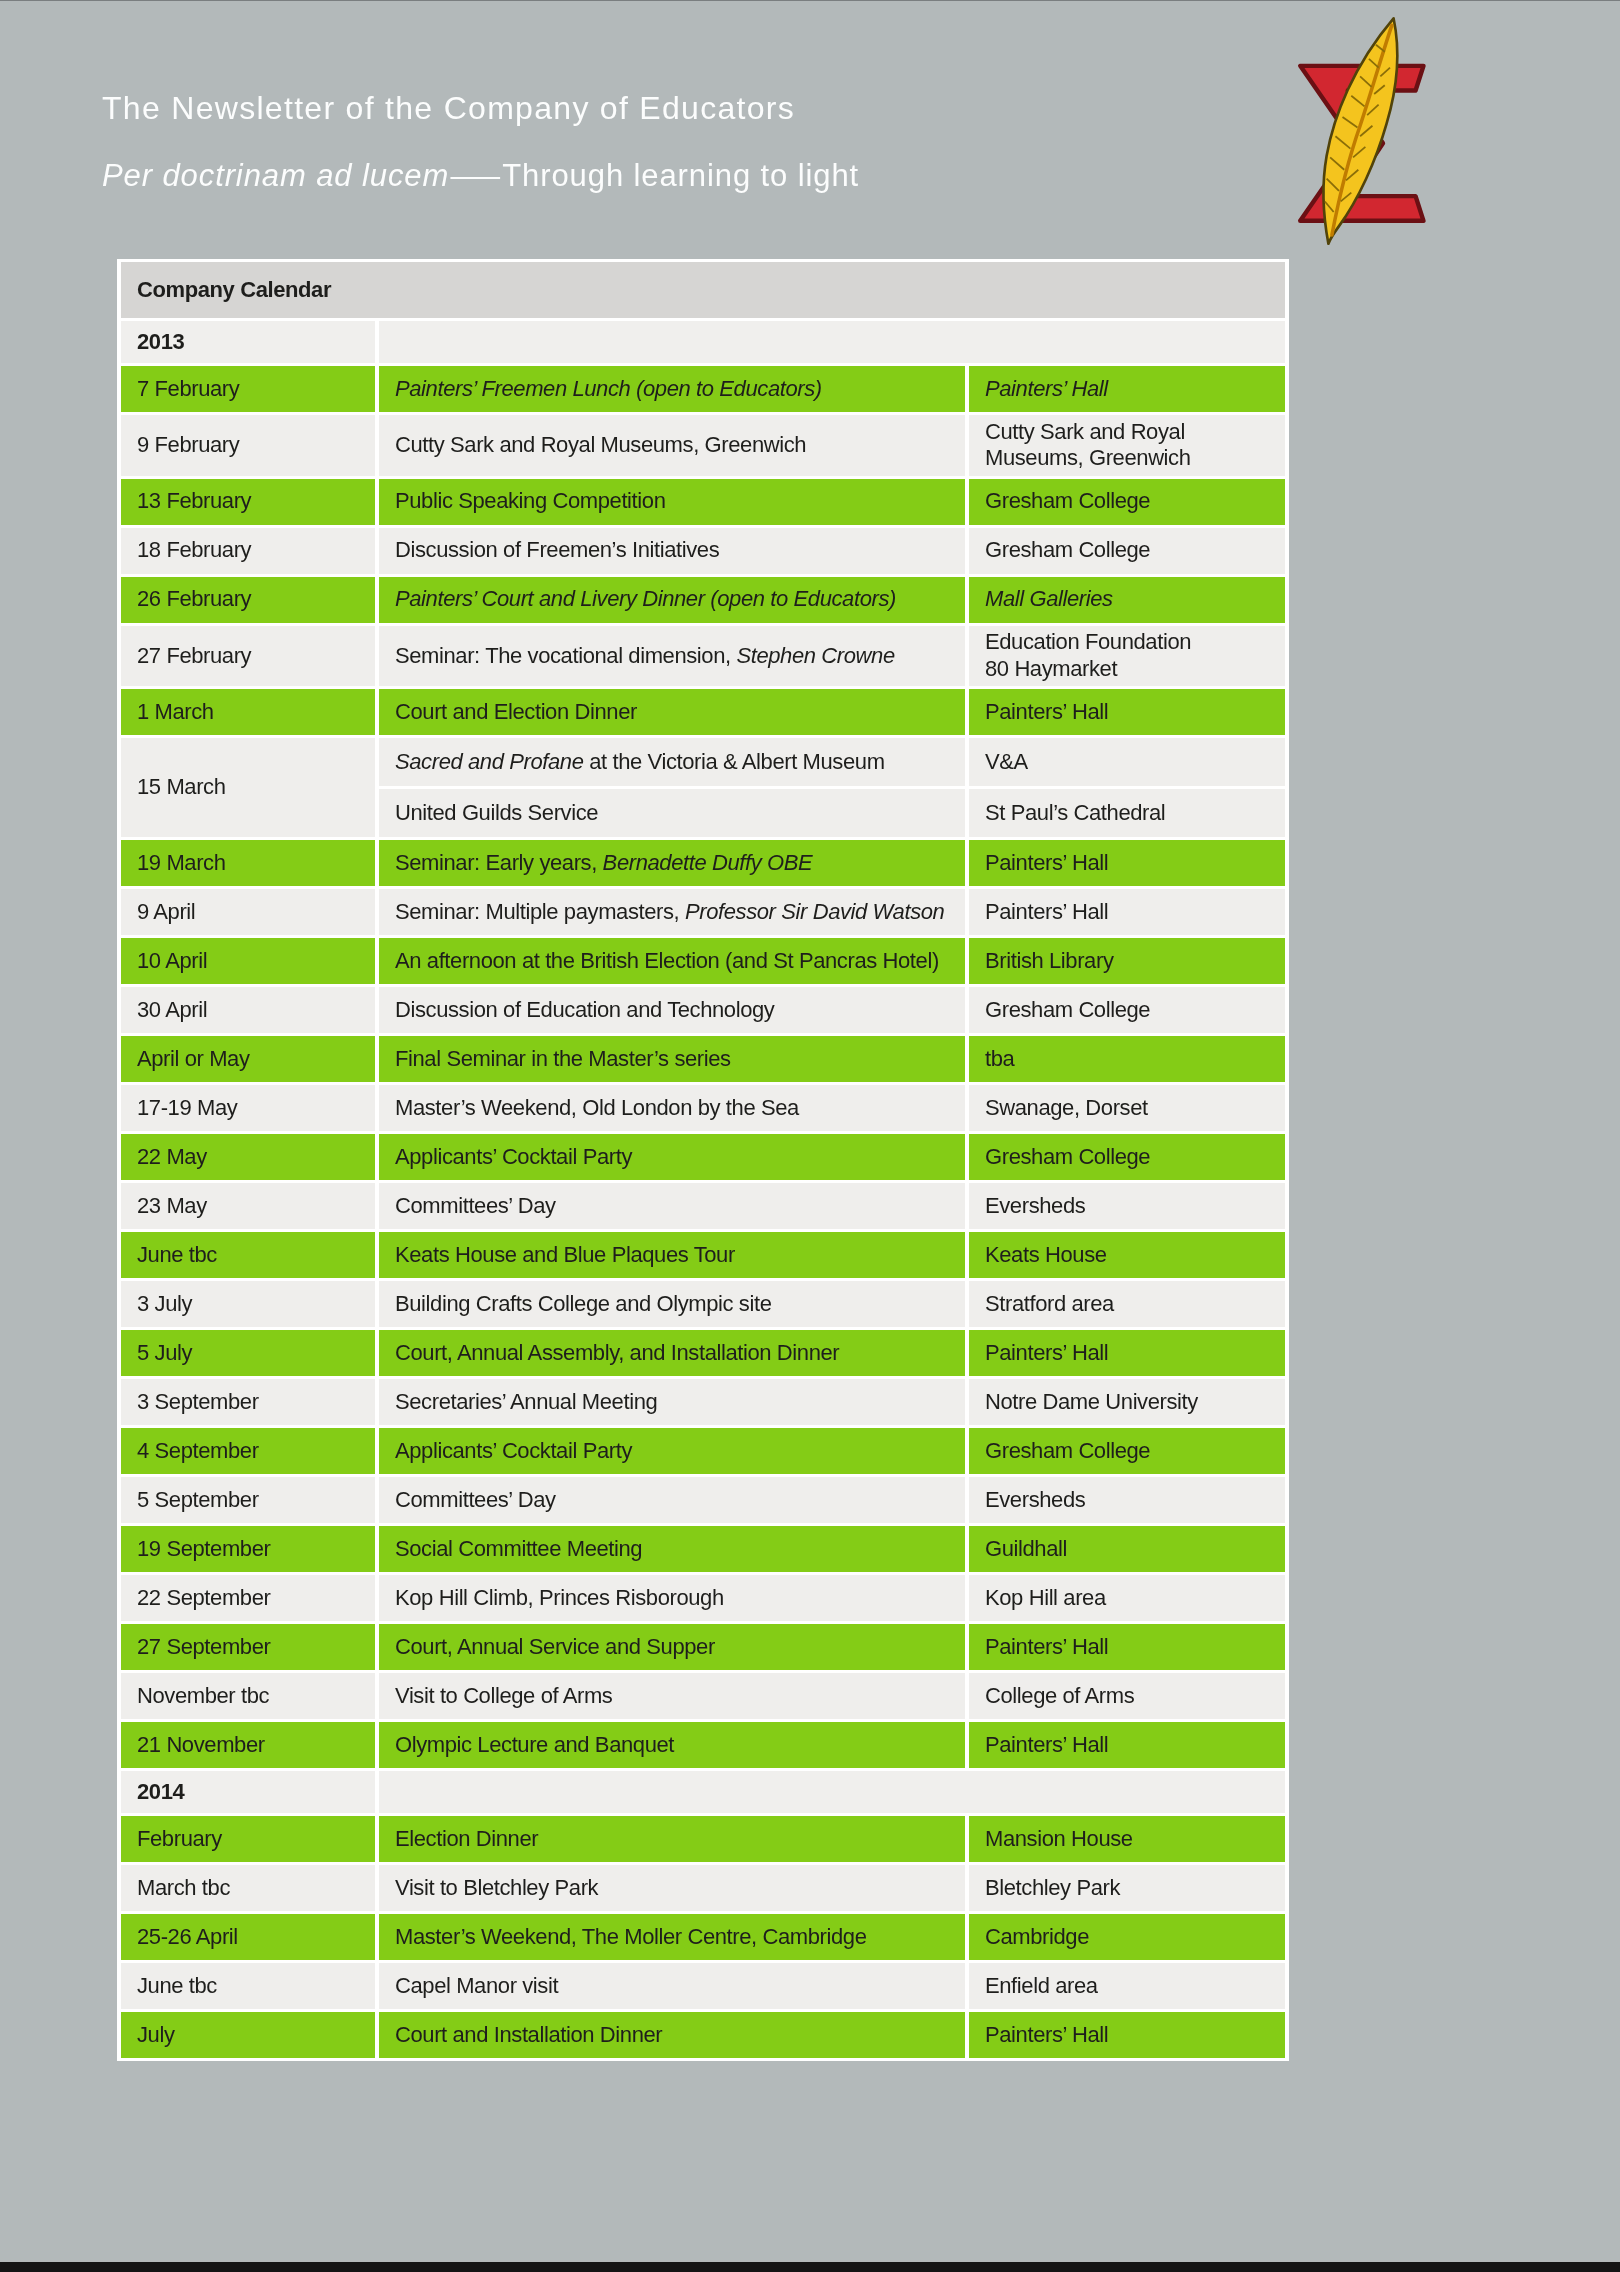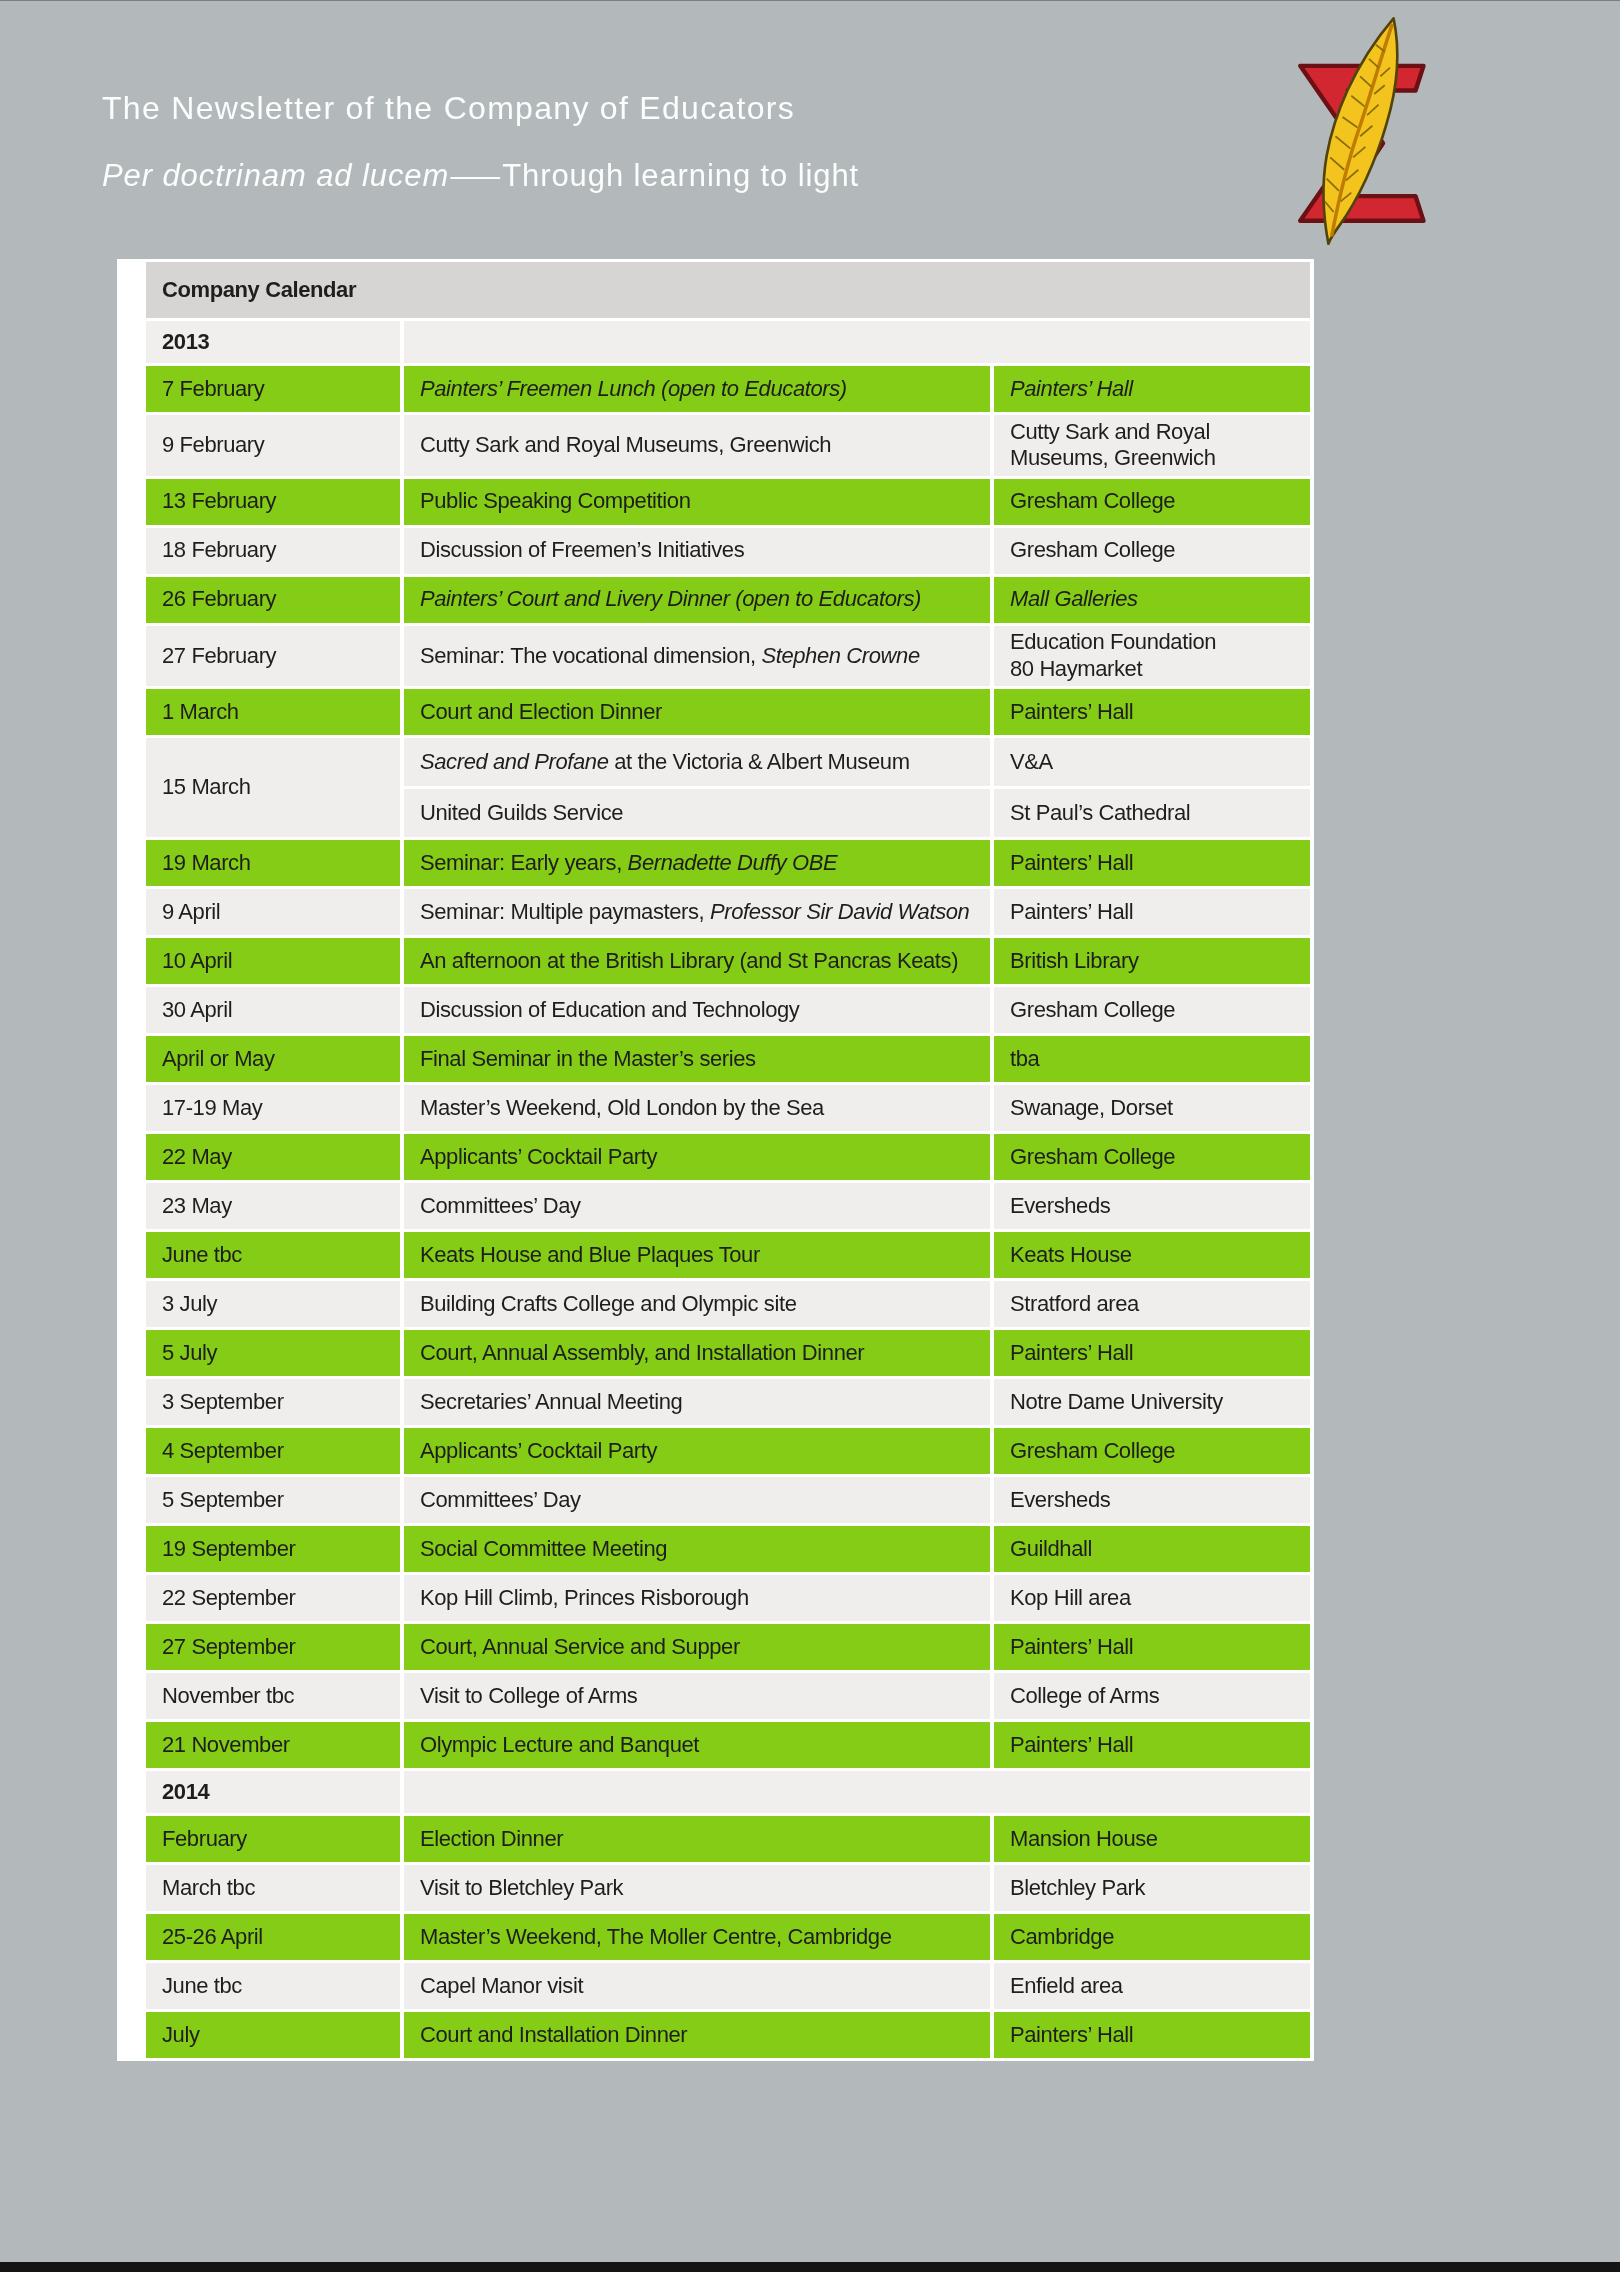--- a/index.html
+++ b/index.html
@@ -33,21 +33,20 @@
   .logo { position:absolute; left:1286px; top:12.3px; width:157px; height:236px; }
 
   
   .calendar { position:absolute; left:117px; top:258px; }
   table.cal {
     border-collapse: separate;
     border-spacing: 4.4px 3.5px;
     background:#ffffff;
     width: 937px;
     table-layout: fixed;
-    padding-left: 25px;
   }
   table.cal td {
     vertical-align: middle;
     padding: 3.5px 16px;
     font-size: 22px;
     letter-spacing: -0.4px;
     line-height: 1.22;
     color: #1e1e1c;
   }
   td.cal-title-cell {
@@ -178,21 +177,21 @@
             <td class="c-event"><span>Seminar: Early years, </span><i>Bernadette Duffy OBE</i></td>
             <td class="c-loc"><span>Painters’ Hall</span></td>
           </tr>
           <tr class="shade-light data-row">
             <td class="c-date">9 April</td>
             <td class="c-event"><span>Seminar: Multiple paymasters, </span><i>Professor Sir David Watson</i></td>
             <td class="c-loc"><span>Painters’ Hall</span></td>
           </tr>
           <tr class="shade-dark data-row">
             <td class="c-date">10 April</td>
-            <td class="c-event"><span>An afternoon at the British Library (and St Pancras Keats)</span></td>
+            <td class="c-event"><span>An afternoon at the British Election (and St Pancras Hotel)</span></td>
             <td class="c-loc"><span>British Library</span></td>
           </tr>
           <tr class="shade-light data-row">
             <td class="c-date">30 April</td>
             <td class="c-event"><span>Discussion of Education and Technology</span></td>
             <td class="c-loc"><span>Gresham College</span></td>
           </tr>
           <tr class="shade-dark data-row">
             <td class="c-date">April or May</td>
             <td class="c-event"><span>Final Seminar in the Master’s series</span></td>

